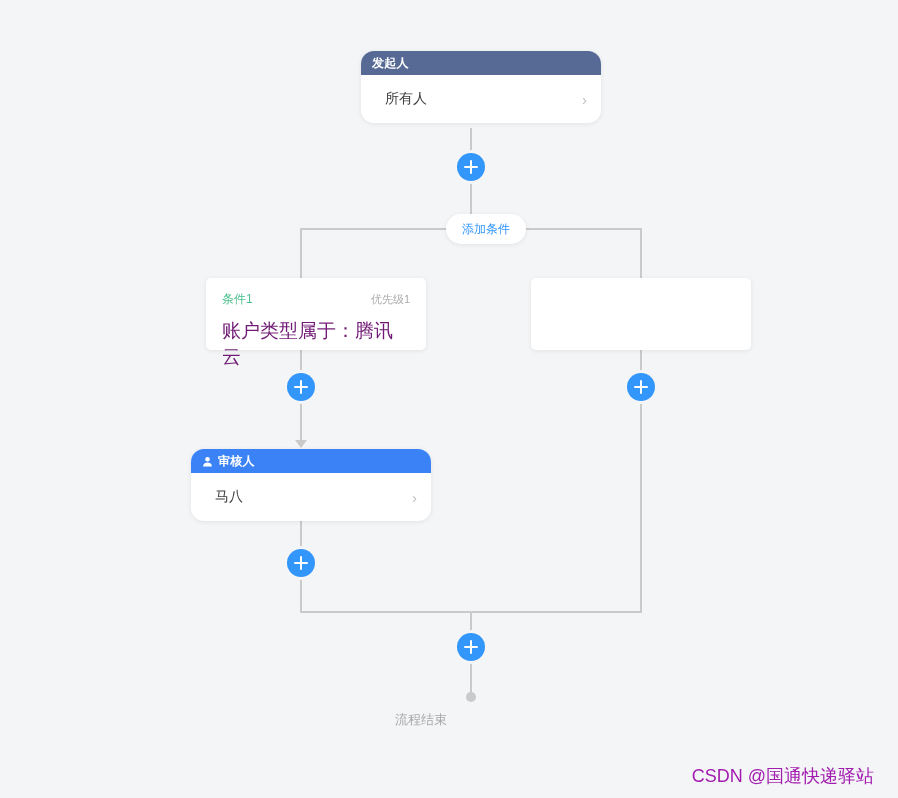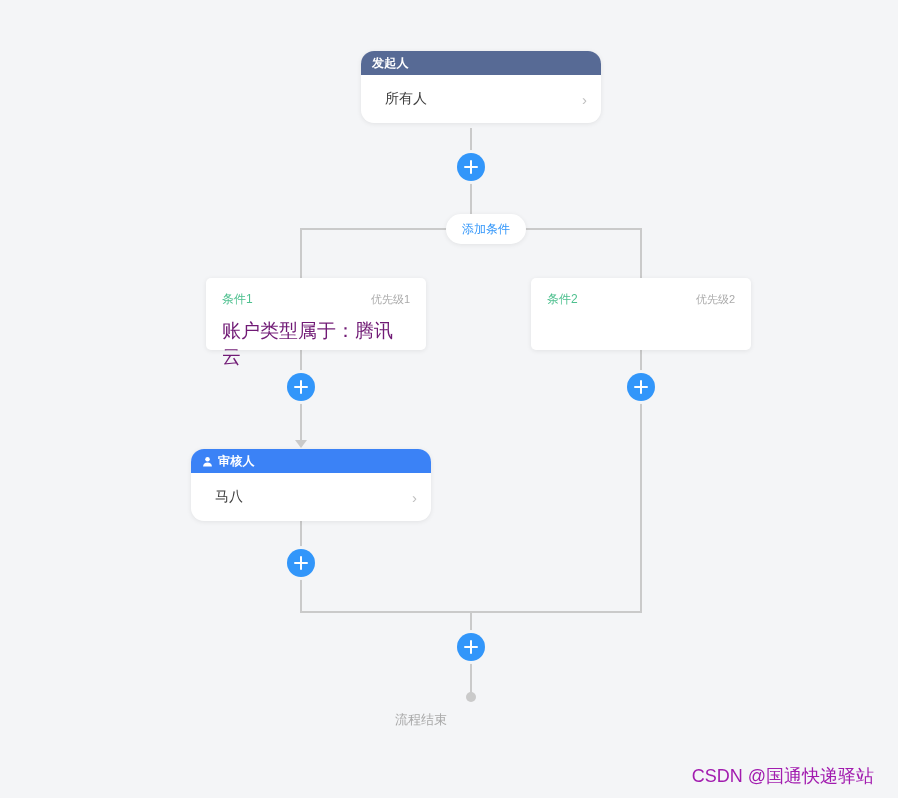--- a/index.html
+++ b/index.html
@@ -235,24 +235,20 @@
 
   <div class="cond-node" style="left:200px; top:278px;margin-left:6px;">
     <div class="cond-top">
       <span class="cond-title">条件1</span>
       <span class="cond-priority">优先级1</span>
     </div>
     <div class="cond-text">账户类型属于：腾讯云</div>
   </div>
 
   <div class="cond-node" style="left:531px; top:278px;">
-    <div class="cond-top">
-      <span class="cond-title">条件2</span>
-      <span class="cond-priority">优先级2</span>
-    </div>
   </div>
 
   <div class="plus-btn" style="left:287px; top:373px;"></div>
 
   <div class="plus-btn" style="left:627px; top:373px;"></div>
 
   <div class="node" style="left:191px; top:449px;">
     <div class="node-header approver">
       <span class="header-icon">
         <svg width="11" height="11" viewBox="0 0 16 16" aria-hidden="true">

